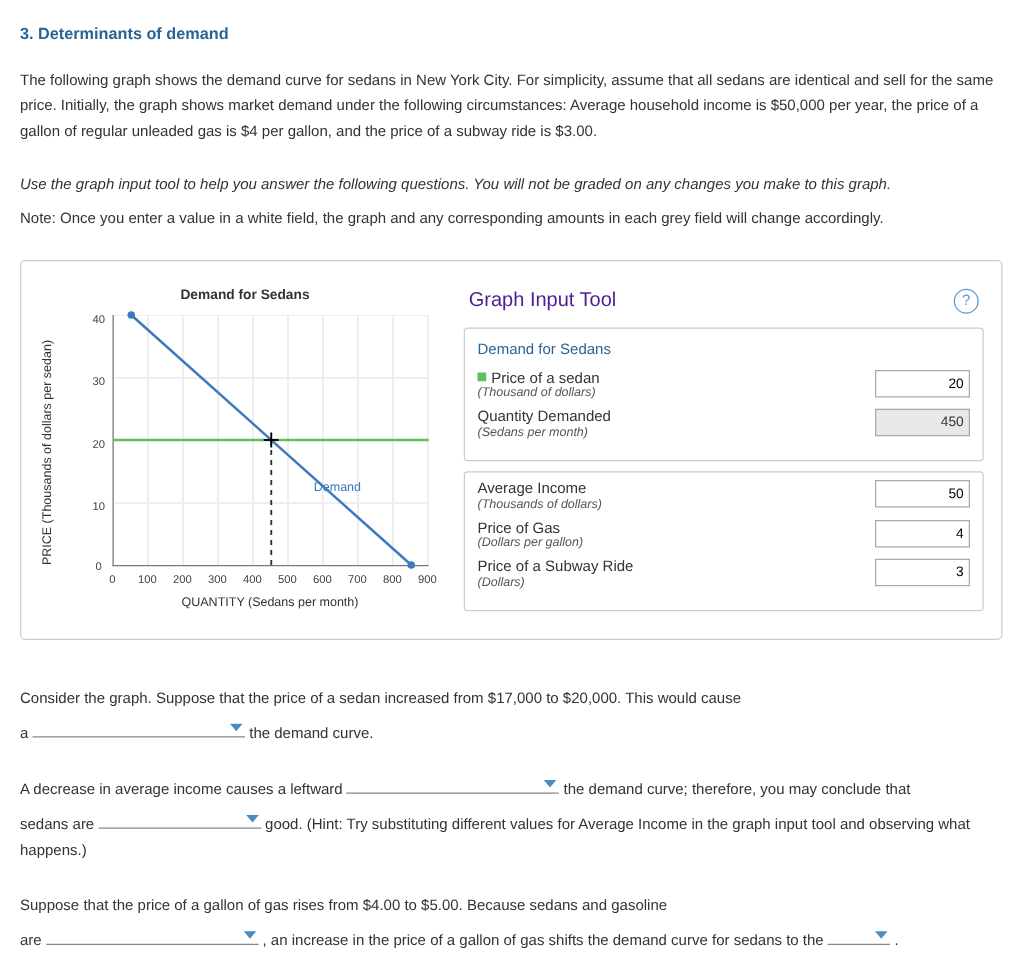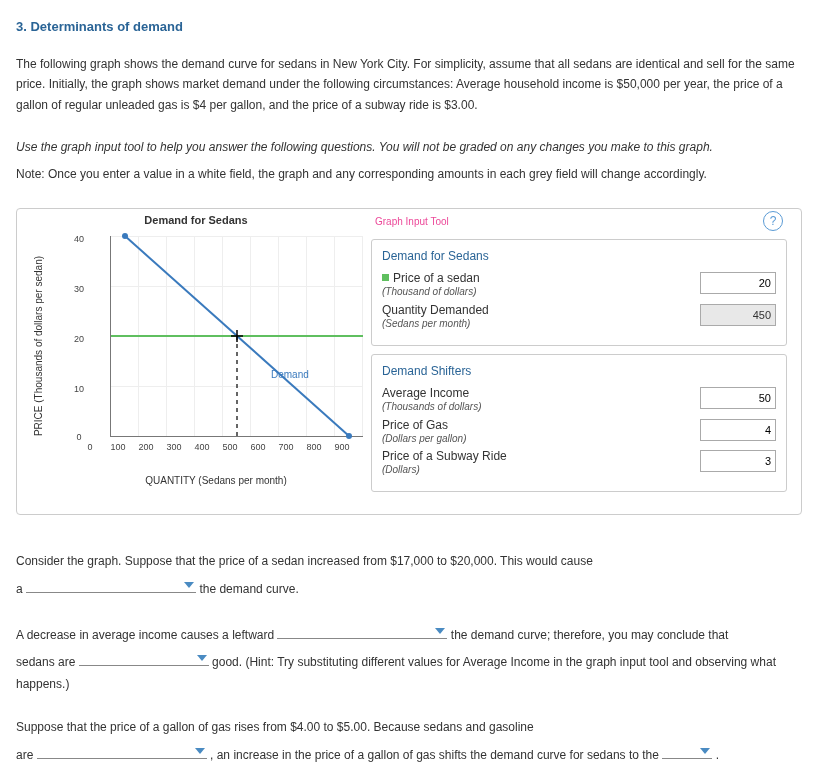--- a/index.html
+++ b/index.html
@@ -33,21 +33,21 @@
     font-weight: normal;
   }
   .instructions p + p {
     font-style: normal;
   }
   .workarea {
     border: 1px solid #ccc;
     border-radius: 4px;
     display: flex;
     gap: 10px;
-    padding: 2px 14px 14px 14px;
+    padding: 18px 14px 14px 14px;
     margin-top: 24px;
   }
   
   .chart-col {
     width: 330px;
     text-align: center;
   }
   .chart-title {
     font-weight: bold;
     font-size: 11px;
@@ -62,36 +62,35 @@
   .yaxis-label {
     position: absolute;
     left: -4px;
     top: 50%;
     transform: translate(-50%, -50%) rotate(-90deg);
     font-size: 10px;
     white-space: nowrap;
   }
   .xaxis-label {
     font-size: 10px;
-    margin-top: 16px;
+    margin-top: 2px;
     text-align: center;
     padding-left: 40px;
   }
   .plot {
     position: absolute;
     left: 48px;
     top: 0;
     width: 252px;
     height: 200px;
     border-left: 1px solid #777;
     border-bottom: 1px solid #777;
     background:
       repeating-linear-gradient(to right, transparent 0 27px, #eee 27px 28px),
       repeating-linear-gradient(to top, transparent 0 49px, #eee 49px 50px);
-    margin-left: 20px;
   }
   .demand-line {
     position: absolute;
     left: 0; top: 0;
     width: 100%; height: 100%;
     overflow: visible;
   }
   .tick-y, .tick-x {
     position: absolute;
     font-size: 9px;
@@ -109,22 +108,22 @@
     flex: 1;
   }
   .tool-header {
     display: flex;
     justify-content: space-between;
     align-items: center;
     margin-bottom: 8px;
     padding: 0 4px;
   }
   .tool-title {
-    color: #ec4899;
-    font-size: 10px;
+    color: #4c1d95;
+    font-size: 16px;
   }
   .help-icon {
     width: 18px; height: 18px;
     border: 1px solid #5b9bd5;
     border-radius: 50%;
     color: #5b9bd5;
     font-size: 12px;
     display: flex;
     align-items: center;
     justify-content: center;
@@ -287,21 +286,20 @@
       <div class="row">
         <div class="lbl">
           <span>Quantity Demanded</span>
           <span class="sub">(Sedans per month)</span>
         </div>
         <input type="text" readonly="" value="450" style="">
       </div>
     </div>
 
     <div class="panel">
-      <div class="panel-title">Demand Shifters</div>
       <div class="row">
         <div class="lbl">
           <span>Average Income</span>
           <span class="sub">(Thousands of dollars)</span>
         </div>
         <input type="text" value="50" style="">
       </div>
       <div class="row">
         <div class="lbl">
           <span>Price of Gas</span>

